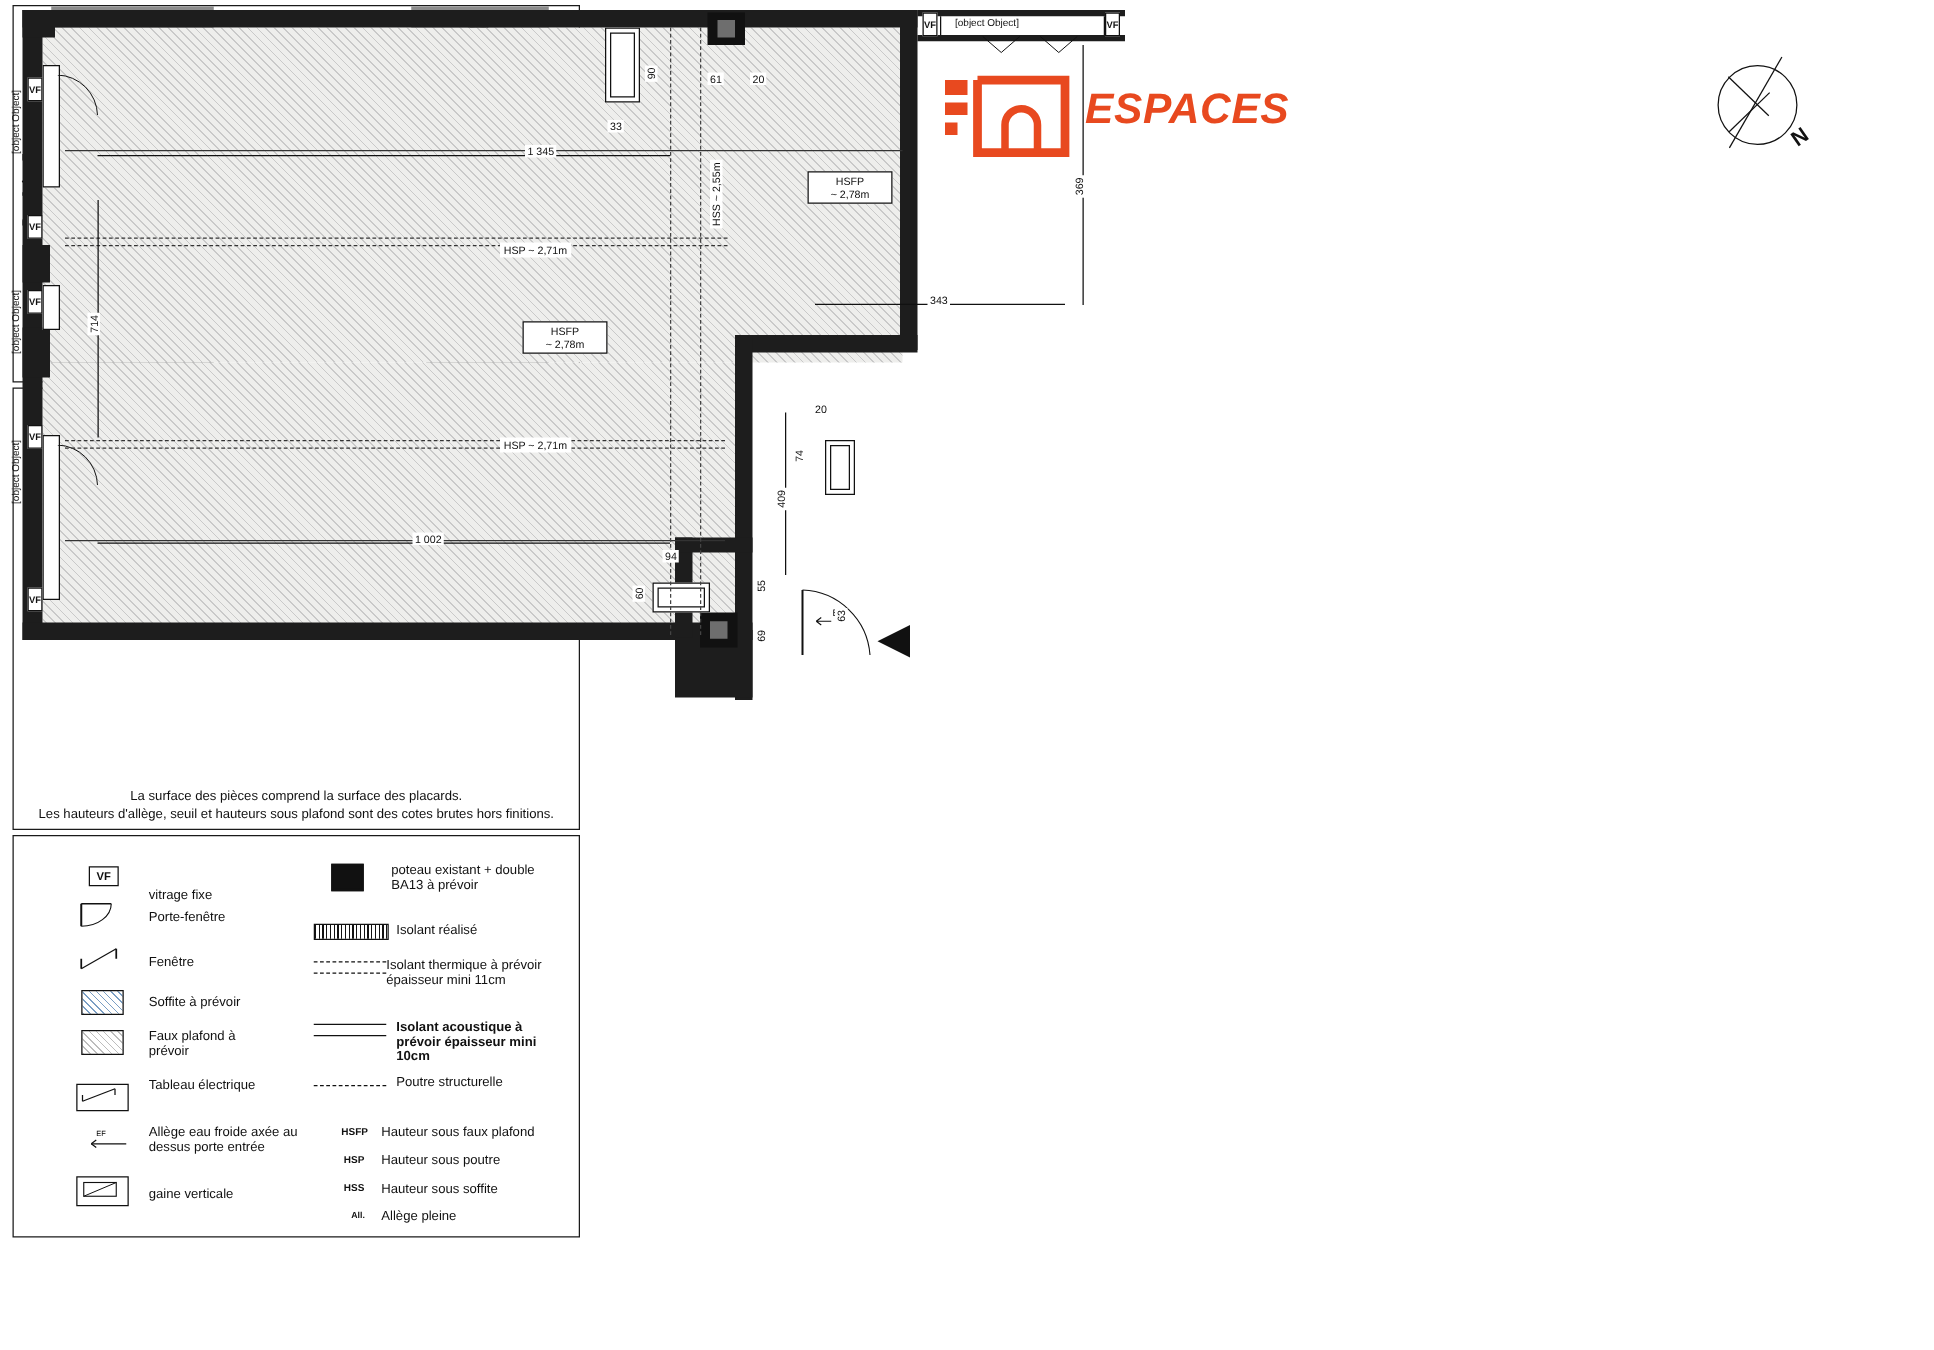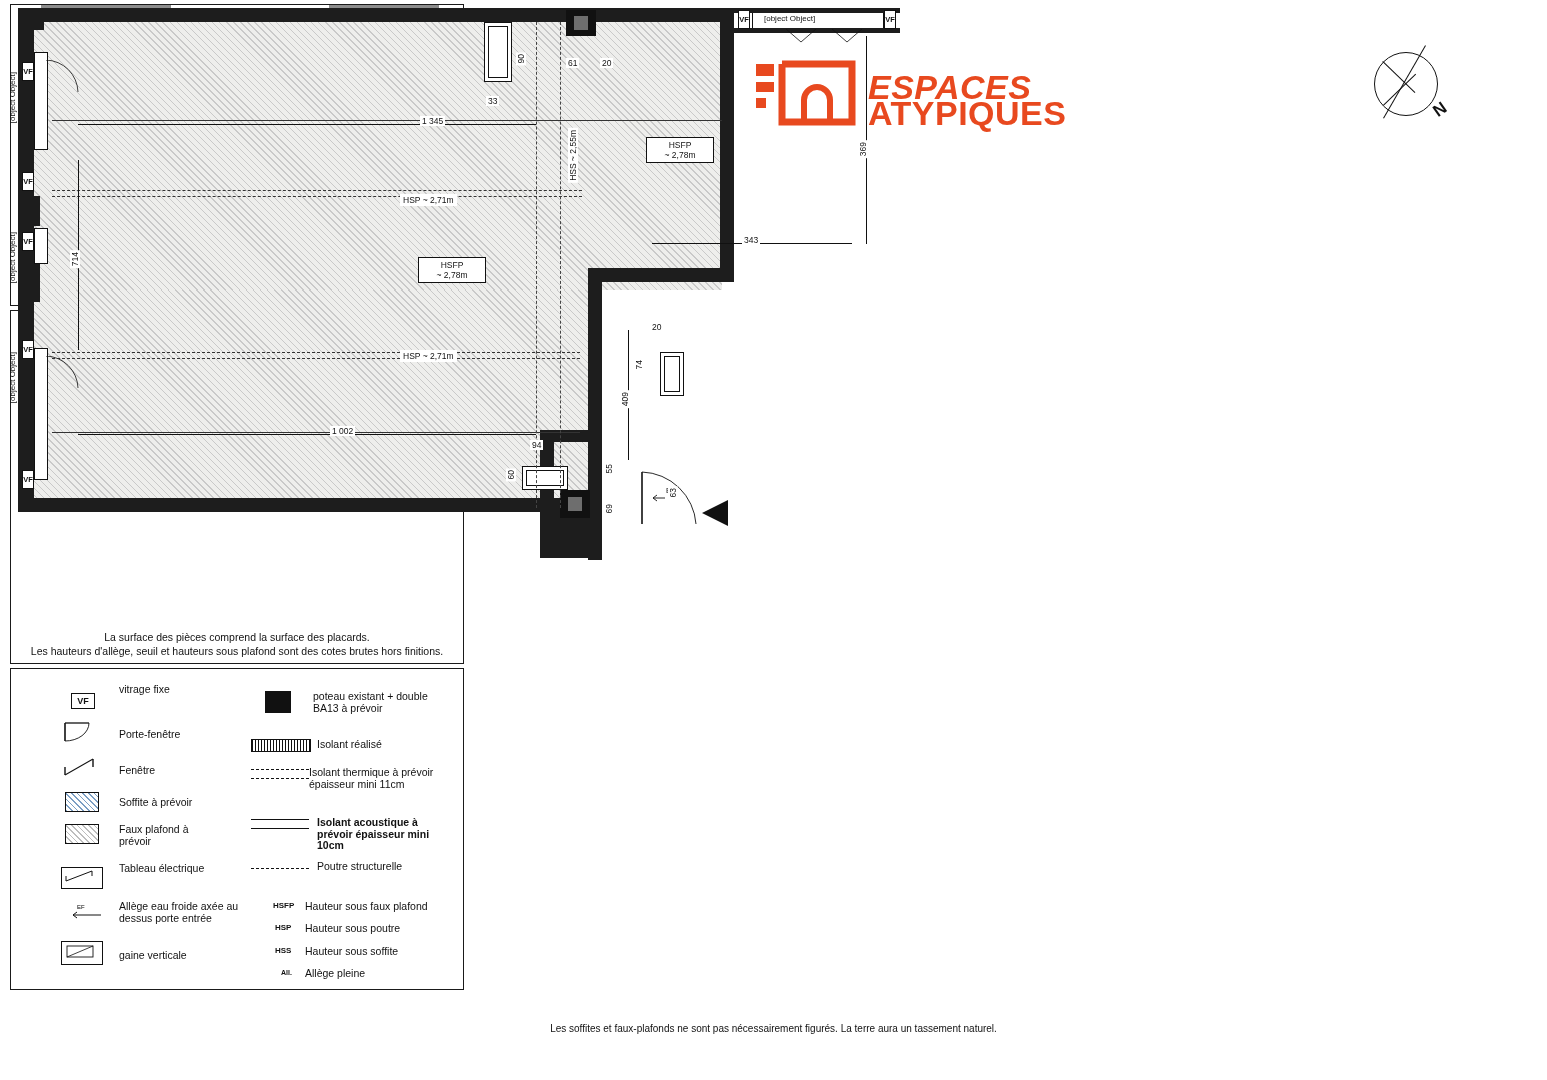--- a/index.html
+++ b/index.html
@@ -127,21 +127,21 @@
     <span class="lbl" style="font-size:13px;">Surface plateau brut (hors isolants)</span>
     <span class="val" style="font-size:13px;">83,56 m²</span>
   </div>
   <div class="note" style="top:320px;">La surface des pièces comprend la surface des placards.</div>
   <div class="note" style="top:334px;">Les hauteurs d'allège, seuil et hauteurs sous plafond sont des cotes brutes hors finitions.</div>
 </div>
 
 <div id="legend" class="abs">
 
   <div class="sym vfbox" style="left:60px;top:24px;">VF</div>
-  <div class="txt" style="left:108px;top:15px;">vitrage fixe</div>
+  <div class="txt" style="left:108px;top:42px;">vitrage fixe</div>
 
   <div class="sym" style="left:52px;top:52px;width:34px;height:22px;">
     <svg width="34" height="22">
         <path d="M2 2 L2 20" stroke="#111" stroke-width="1.6" fill="none"></path>
         <path d="M2 2 L26 2" stroke="#111" stroke-width="1.3" fill="none"></path>
         <path d="M26 2 A24 18 0 0 1 2 20" stroke="#111" stroke-width="0.9" fill="none"></path>
       </svg>
   </div>
   <div class="txt" style="left:108px;top:60px;">Porte-fenêtre</div>
 
@@ -222,21 +222,20 @@
 
 <div id="brand" class="abs">
   <svg width="108" height="72" viewBox="0 0 108 72">
     <rect x="4" y="4" width="18" height="12" fill="#e8491f"></rect>
     <rect x="4" y="22" width="18" height="10" fill="#e8491f"></rect>
     <rect x="4" y="38" width="10" height="10" fill="#e8491f"></rect>
     <path d="M30 4 H100 V62 H30 V4" fill="none" stroke="#e8491f" stroke-width="7"></path>
     <path d="M52 62 V40 a13 13 0 0 1 26 0 V62" fill="none" stroke="#e8491f" stroke-width="6"></path>
   </svg>
   <div class="name" style="top:16px;font-style:italic;">ESPACES</div>
-  <div class="name" style="top:42px;">ATYPIQUES</div>
 </div>
 
 <div id="compass-main">
   <div class="cc"></div>
   <div class="ln" style="left:9px;top:9px;width:45px;height:1px;transform:rotate(44deg);transform-origin:left top;"></div>
   <div class="ln" style="left:9px;top:53px;width:45px;height:1px;transform:rotate(-44deg);transform-origin:left top;"></div>
   <div class="ln" style="left:30px;top:-12px;width:1.2px;height:84px;transform:rotate(30deg);transform-origin:center;"></div>
   <div class="nlbl">N</div>
 </div>
 
@@ -375,14 +374,13 @@
   <div class="dimtxt" style="left:650px;top:322px;">20</div>
   <div class="dimtxt v" style="left:634px;top:358px;">74</div>
   <div class="dimtxt" style="left:530px;top:440px;">94</div>
   <div class="dimtxt v" style="left:506px;top:468px;">60</div>
   <div class="dimtxt v" style="left:604px;top:462px;">55</div>
   <div class="dimtxt v" style="left:604px;top:502px;">69</div>
   <div class="dimtxt v" style="left:668px;top:486px;">63</div>
 </div>
 
 <div id="footer">
-  <div>Les soffites et faux-plafonds ne sont pas nécessairement figurés. La terre aura un tassement naturel.</div>
 </div>
 
 </body></html>

